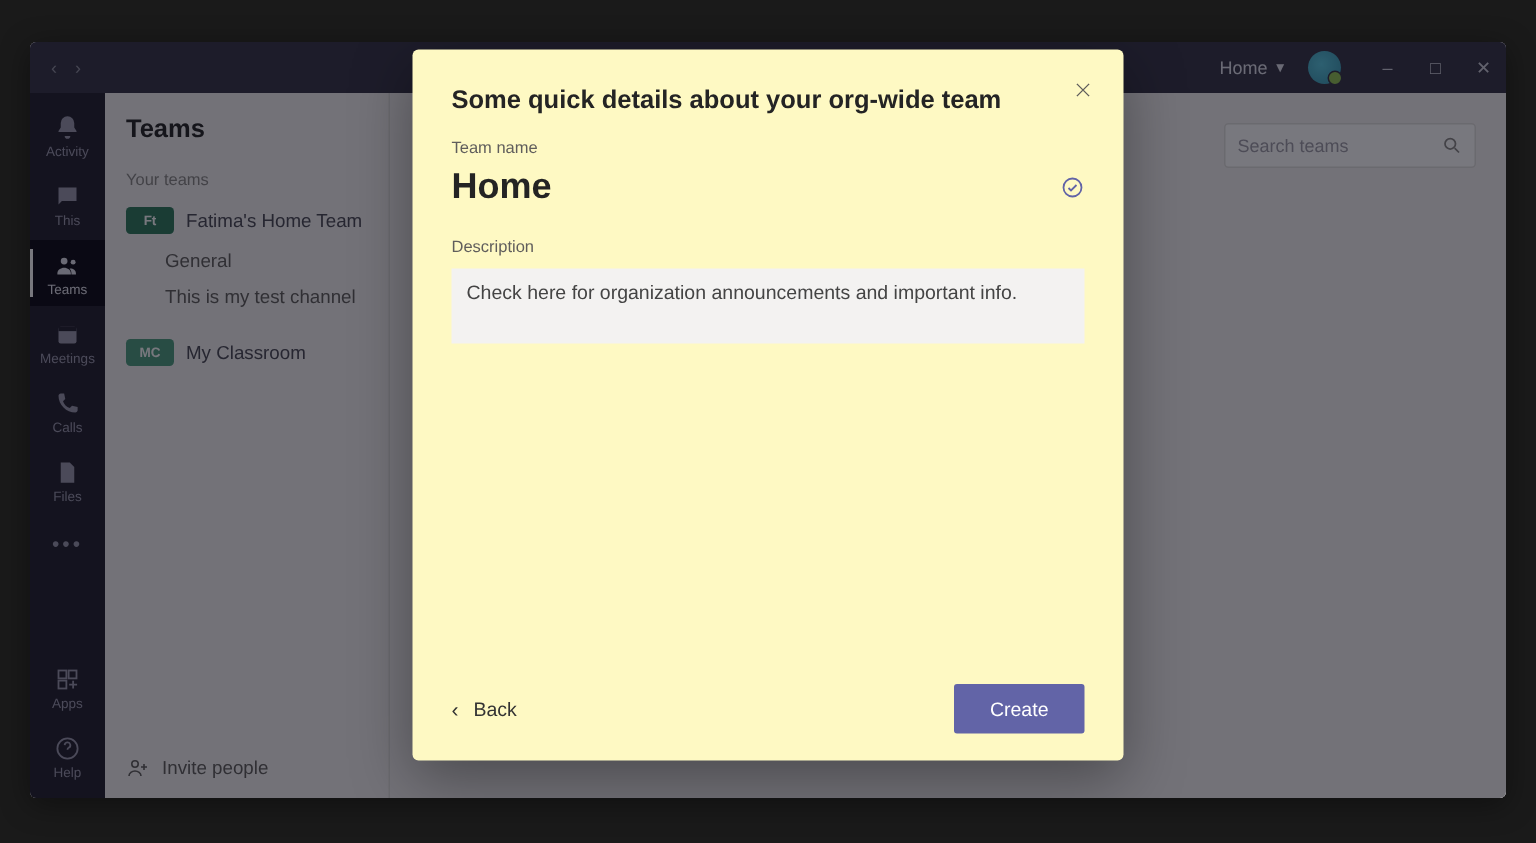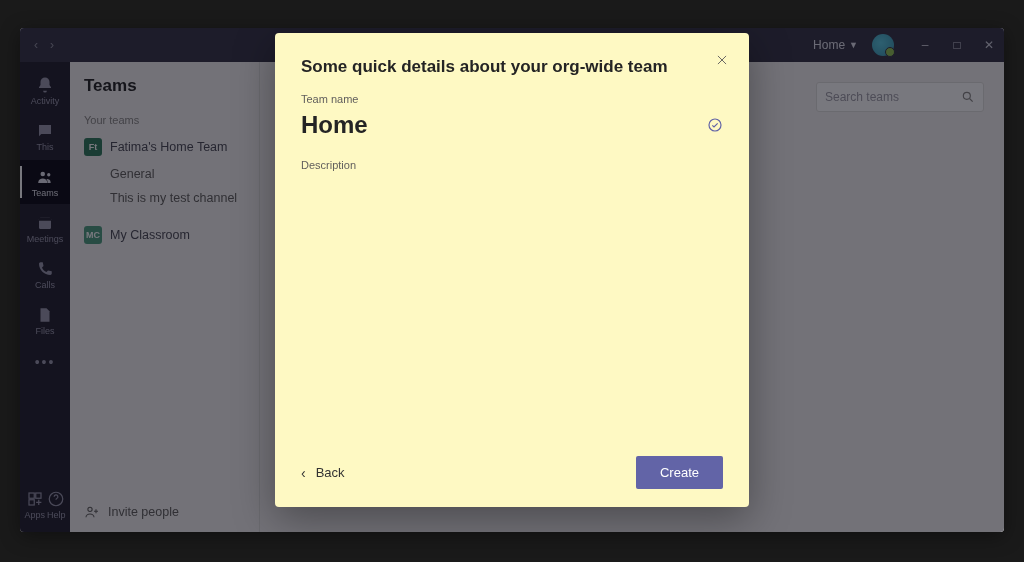--- a/index.html
+++ b/index.html
@@ -20,29 +20,29 @@
   .win-controls span { width:14px; text-align:center; }
 
   
   .rail { width:50px; background:#23212e; margin-top:34px; display:flex; flex-direction:column; align-items:center; padding-top:6px; color:#9b99ad; font-size:9px; gap:2px; position:relative;}
   .rail-item { width:100%; display:flex; flex-direction:column; align-items:center; gap:2px; padding:8px 0 6px 0; cursor:default; position:relative;}
   .rail-item.active { background:#0c0b14;}
   .rail-item.active::before { content:''; position:absolute; left:0; top:6px; bottom:6px; width:2px; background:#fff; }
   .rail-icon { width:18px; height:18px; display:flex; align-items:center; justify-content:center;}
   .rail-label { font-size:9px; }
   .rail-spacer { flex:1; }
-  .rail-bottom { display:flex; flex-direction:row; align-items:center; gap:2px; padding-bottom:6px;}
+  .rail-bottom { display:flex; flex-direction:column; align-items:center; gap:2px; padding-bottom:6px;}
   .rail-ellipsis { color:#9b99ad; padding:10px 0; font-size:14px; letter-spacing:2px; }
 
   
   .teams-panel { width: 190px; background:#f3f2f1; margin-top:34px; padding:14px 0 8px 0; display:flex; flex-direction:column; color:#333; border-right:1px solid #e1dfdd; position:relative;}
   .teams-header { font-size:17px; font-weight:700; color:#242424; padding:0 14px 12px 14px;}
   .section-label { font-size:11px; color:#8a8886; padding:6px 14px 6px 14px;}
   .team-row { display:flex; align-items:center; gap:8px; padding:6px 10px 6px 14px; font-size:12.5px; color:#4b4a55; cursor:default;}
-  .team-badge { width:18px; height:18px; border-radius:3px; display:flex; align-items:center; justify-content:center; font-size:9px; color:#fff; font-weight:600;}
+  .team-badge { width:32px; height:18px; border-radius:3px; display:flex; align-items:center; justify-content:center; font-size:9px; color:#fff; font-weight:600;}
   .channel-row { padding:5px 10px 5px 40px; font-size:12.5px; color:#605e5c; cursor:default;}
   .panel-bottom { margin-top:auto; padding:6px 14px 4px 14px; display:flex; flex-direction:row; gap:8px;}
   .panel-link { display:flex; align-items:center; gap:8px; font-size:12.5px; color:#605e5c;}
   .panel-link.accent { color:#6264a7;}
 
   
   .main { flex:1; margin-top:34px; background:#f3f2f1; position:relative; }
   .search-box { position:absolute; top:20px; right:20px; width:168px; height:30px; background:#fff; border:1px solid #e1dfdd; border-radius:3px; display:flex; align-items:center; padding:0 8px; color:#a09ea8; font-size:12px;}
   .search-box .sicon { margin-left:auto; }
 
@@ -220,20 +220,21 @@
         <div class="team-name-value">Home</div>
         <div class="check-badge">
           <svg width="16" height="16" viewBox="0 0 24 24" fill="none" stroke="#6264a7" stroke-width="1.8">
               <circle cx="12" cy="12" r="9"></circle>
               <path d="M8 12.5l2.5 2.5L16 9.5"></path>
             </svg>
         </div>
       </div>
 
       <div class="field-label" style="margin-top:20px;">Description</div>
+      <textarea class="desc-box" style="">Check here for organization announcements and important info.</textarea>
 
       <div class="modal-footer">
         <div class="back-btn">
           <span style="font-size:14px;">‹</span>
           <span>Back</span>
         </div>
         <button class="create-btn">Create</button>
       </div>
     </div>
 

